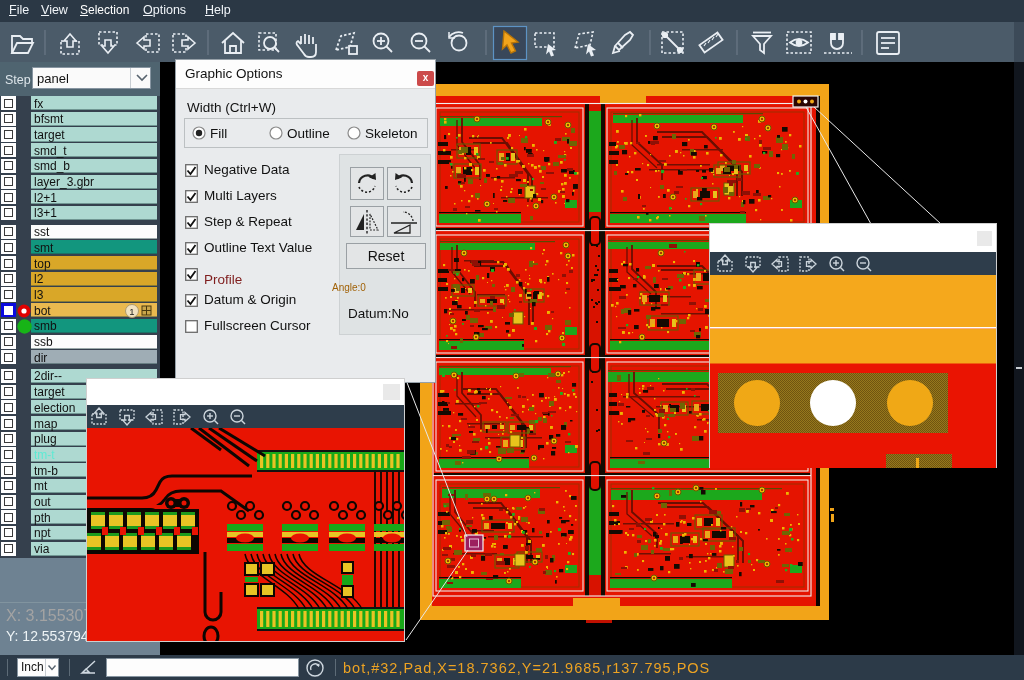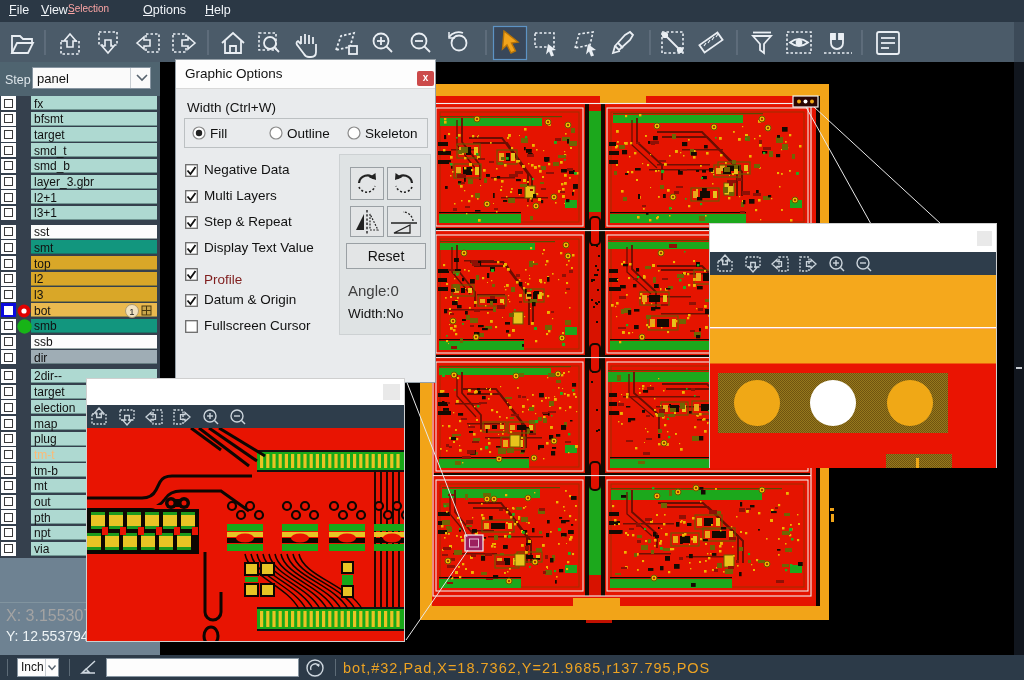--- a/index.html
+++ b/index.html
@@ -1760,21 +1760,21 @@
       <line x1="814" y1="107" x2="941" y2="224" stroke="#e8e8e8" stroke-width="1"></line>
       <rect x="465" y="535" width="18" height="16" fill="#9c1f5e" stroke="#f5f5f5" stroke-width="1.2"></rect>
       <rect x="469.5" y="539" width="9" height="8" fill="none" stroke="#e8c0d8" stroke-width="1"></rect>
       <line x1="467" y1="537" x2="406" y2="380" stroke="#e8e8e8" stroke-width="1"></line>
       <line x1="468" y1="550" x2="406" y2="640" stroke="#e8e8e8" stroke-width="1"></line>
     </svg>
 
 <div style="position:absolute;left:0;top:0;width:1024px;height:22px;background:#2b3845">
 <div style="position:absolute;left:9px;top:3px;color:#f0f4f8;font-size:12.5px"><u>F</u>ile</div>
 <div style="position:absolute;left:41px;top:3px;color:#f0f4f8;font-size:12.5px"><u>V</u>iew</div>
-<div style="position:absolute;left:68px;top:3px;color:#fca5a5;font-size:10px"><u>S</u>election</div>
+<div style="position:absolute;left:80px;top:3px;color:#ffffff;font-size:12px"><u>S</u>election</div>
 <div style="position:absolute;left:143px;top:3px;color:#f0f4f8;font-size:12.5px"><u>O</u>ptions</div>
 <div style="position:absolute;left:205px;top:3px;color:#f0f4f8;font-size:12.5px"><u>H</u>elp</div>
 </div>
     <svg width="1024" height="40" viewBox="0 0 1024 40" style="position:absolute;left:0;top:22px">
       <rect width="1024" height="40" fill="#4b5b69"></rect>
       <rect x="1014" y="0" width="10" height="40" fill="#3c4a58"></rect>
       <line x1="45" y1="8" x2="45" y2="33" stroke="#6b7987" stroke-width="1.2"></line>
       <line x1="208" y1="8" x2="208" y2="33" stroke="#6b7987" stroke-width="1.2"></line>
       <line x1="486" y1="8" x2="486" y2="33" stroke="#6b7987" stroke-width="1.2"></line>
       <line x1="650" y1="8" x2="650" y2="33" stroke="#6b7987" stroke-width="1.2"></line>
@@ -1983,21 +1983,21 @@
       <div style="position:absolute;left:4px;top:356.5px;width:9px;height:9px;background:#fff;border:1.6px solid #3a3a3a;box-sizing:border-box"></div>
       <div style="position:absolute;left:31px;top:354.0px;width:126px;height:14.2px;background:#aed9d1;border-bottom:1px solid rgba(40,70,70,.45);box-sizing:border-box"></div>
       <div style="position:absolute;left:34px;top:354.5px;color:#111;font-size:12px;line-height:14px">map</div>
       <div style="position:absolute;left:1px;top:369.7px;width:15px;height:14.2px;background:#fff"></div>
       <div style="position:absolute;left:4px;top:372.2px;width:9px;height:9px;background:#fff;border:1.6px solid #3a3a3a;box-sizing:border-box"></div>
       <div style="position:absolute;left:31px;top:369.7px;width:126px;height:14.2px;background:#aed9d1;border-bottom:1px solid rgba(40,70,70,.45);box-sizing:border-box"></div>
       <div style="position:absolute;left:34px;top:370.2px;color:#111;font-size:12px;line-height:14px">plug</div>
       <div style="position:absolute;left:1px;top:385.4px;width:15px;height:14.2px;background:#fff"></div>
       <div style="position:absolute;left:4px;top:387.9px;width:9px;height:9px;background:#fff;border:1.6px solid #3a3a3a;box-sizing:border-box"></div>
       <div style="position:absolute;left:31px;top:385.4px;width:126px;height:14.2px;background:#aed9d1;border-bottom:1px solid rgba(40,70,70,.45);box-sizing:border-box"></div>
-      <div style="position:absolute;left:34px;top:385.9px;color:#fdba74;font-size:12px;line-height:14px">tm-t</div>
+      <div style="position:absolute;left:34px;top:385.9px;color:#5eead4;font-size:12px;line-height:14px">tm-t</div>
       <div style="position:absolute;left:1px;top:401.1px;width:15px;height:14.2px;background:#fff"></div>
       <div style="position:absolute;left:4px;top:403.6px;width:9px;height:9px;background:#fff;border:1.6px solid #3a3a3a;box-sizing:border-box"></div>
       <div style="position:absolute;left:31px;top:401.1px;width:126px;height:14.2px;background:#aed9d1;border-bottom:1px solid rgba(40,70,70,.45);box-sizing:border-box"></div>
       <div style="position:absolute;left:34px;top:401.6px;color:#111;font-size:12px;line-height:14px">tm-b</div>
       <div style="position:absolute;left:1px;top:416.8px;width:15px;height:14.2px;background:#fff"></div>
       <div style="position:absolute;left:4px;top:419.3px;width:9px;height:9px;background:#fff;border:1.6px solid #3a3a3a;box-sizing:border-box"></div>
       <div style="position:absolute;left:31px;top:416.8px;width:126px;height:14.2px;background:#aed9d1;border-bottom:1px solid rgba(40,70,70,.45);box-sizing:border-box"></div>
       <div style="position:absolute;left:34px;top:417.3px;color:#111;font-size:12px;line-height:14px">mt</div>
       <div style="position:absolute;left:1px;top:432.5px;width:15px;height:14.2px;background:#fff"></div>
       <div style="position:absolute;left:4px;top:435.0px;width:9px;height:9px;background:#fff;border:1.6px solid #3a3a3a;box-sizing:border-box"></div>
@@ -2049,21 +2049,21 @@
       <div style="position:absolute;left:28px;top:127.5px;color:#111;font-size:13.5px">Multi Layers</div>
       <svg width="13" height="13" style="position:absolute;left:9px;top:156.0px">
         <rect x="0.7" y="0.7" width="11.6" height="11.6" fill="#fff" stroke="#6a6a6a" stroke-width="1.3"></rect>
         <path d="M2.5 6.5 l3 3.5 l5 -7" fill="none" stroke="#111" stroke-width="1.8"></path>
       </svg>
       <div style="position:absolute;left:28px;top:153.5px;color:#111;font-size:13.5px">Step &amp; Repeat</div>
       <svg width="13" height="13" style="position:absolute;left:9px;top:182.0px">
         <rect x="0.7" y="0.7" width="11.6" height="11.6" fill="#fff" stroke="#6a6a6a" stroke-width="1.3"></rect>
         <path d="M2.5 6.5 l3 3.5 l5 -7" fill="none" stroke="#111" stroke-width="1.8"></path>
       </svg>
-      <div style="position:absolute;left:28px;top:179.5px;color:#111;font-size:13.5px">Display Text Value</div>
+      <div style="position:absolute;left:28px;top:179.5px;color:#111;font-size:13.5px">Outline Text Value</div>
       <svg width="13" height="13" style="position:absolute;left:9px;top:208.0px">
         <rect x="0.7" y="0.7" width="11.6" height="11.6" fill="#fff" stroke="#6a6a6a" stroke-width="1.3"></rect>
         <path d="M2.5 6.5 l3 3.5 l5 -7" fill="none" stroke="#111" stroke-width="1.8"></path>
       </svg>
       <div style="position:absolute;left:28px;top:212px;color:#7f1d1d;font-size:13.5px">Profile</div>
       <svg width="13" height="13" style="position:absolute;left:9px;top:234.0px">
         <rect x="0.7" y="0.7" width="11.6" height="11.6" fill="#fff" stroke="#6a6a6a" stroke-width="1.3"></rect>
         <path d="M2.5 6.5 l3 3.5 l5 -7" fill="none" stroke="#111" stroke-width="1.8"></path>
       </svg>
       <div style="position:absolute;left:28px;top:231.5px;color:#111;font-size:13.5px">Datum &amp; Origin</div>
@@ -2090,22 +2090,22 @@
 <line x1="15" y1="3" x2="15" y2="27" stroke="#222" stroke-width="1.4" stroke-dasharray="2.4,1.8"></line>
 <path d="M12 7 v16 l-8 0 z" fill="#222"></path>
 <path d="M18 7 v16 l8 0 z" fill="none" stroke="#222" stroke-width="1.2" stroke-dasharray="1.8,1.4"></path>
       </svg>
       <svg width="30" height="30" style="position:absolute;left:213px;top:147px">
 <line x1="2" y1="16" x2="28" y2="16" stroke="#222" stroke-width="1.5"></line>
 <path d="M5 26 l16 0 0 -8 z" fill="none" stroke="#222" stroke-width="1.3"></path>
 <path d="M24 14 a10 10 0 0 0 -10 -9" fill="none" stroke="#222" stroke-width="1.3" stroke-dasharray="2,1.6"></path>
       </svg>
       <div style="position:absolute;left:170px;top:183px;width:80px;height:26px;background:#e3e5e6;border:1px solid #9aa0a4;box-sizing:border-box;text-align:center;font-size:14px;color:#111;line-height:25px">Reset</div>
-      <div style="position:absolute;left:172px;top:222px;color:#404040;font-size:15px">Angle:0</div>
-      <div style="position:absolute;left:172px;top:246px;color:#111;font-size:13.5px">Width:No</div>
+      <div style="position:absolute;left:156px;top:222px;color:#a16207;font-size:10px">Angle:0</div>
+      <div style="position:absolute;left:172px;top:246px;color:#111;font-size:13.5px">Datum:No</div>
     </div>
 <div style="position:absolute;left:709px;top:223px;width:288px;height:245px;background:#fff;border:1px solid #cfcfcf;box-sizing:border-box">
       <div style="position:absolute;left:267px;top:7px;width:15px;height:15px;background:#e9e9e9"></div>
       <div style="position:absolute;left:0;top:28px;width:286px;height:23px;background:#2e3d4b">
         <svg width="170" height="24" style="position:absolute;left:1px;top:0">
           <rect x="7" y="9" width="14" height="10" fill="none" stroke="#ccd5dc" stroke-width="1.4" stroke-dasharray="2,1.5"></rect>
           <path d="M14 3 l4.5 5 h-2.2 v4.5 h-4.6 v-4.5 h-2.2 z" fill="none" stroke="#ccd5dc" stroke-width="1.3"></path>
           <rect x="35" y="5" width="14" height="10" fill="none" stroke="#ccd5dc" stroke-width="1.4" stroke-dasharray="2,1.5"></rect>
           <path d="M42 20 l4.5 -5 h-2.2 v-4.5 h-4.6 v4.5 h-2.2 z" fill="none" stroke="#ccd5dc" stroke-width="1.3"></path>
           <rect x="68" y="5" width="9" height="14" fill="none" stroke="#ccd5dc" stroke-width="1.4" stroke-dasharray="2,1.5"></rect>

